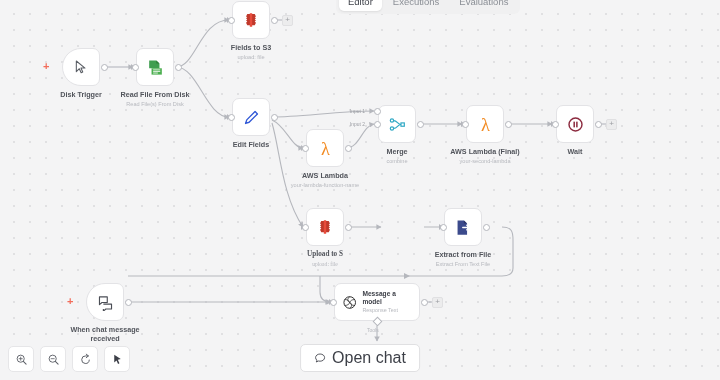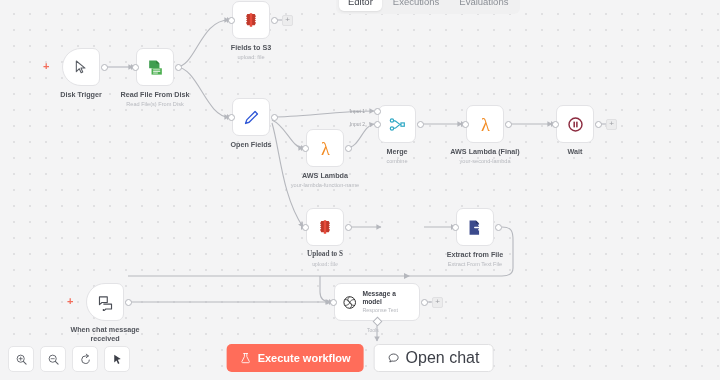--- a/index.html
+++ b/index.html
@@ -209,21 +209,21 @@
 
   <div class="node" style="left:232px;top:98px;">
     <div class="nbox">
       <svg width="19" height="19" viewBox="0 0 24 24">
         <path d="M4.5 19.5 L6 15 L16.5 4.5 L19.5 7.5 L9 18 Z" fill="none" stroke="#2f57d6" stroke-width="1.7" stroke-linejoin="round"></path>
       </svg>
     </div>
     <div class="arrowin" style="left:-5px;top:16px;"></div>
     <div class="port" style="left:-4.5px;top:15.5px;"></div>
     <div class="port" style="left:39px;top:15.5px;"></div>
-    <div class="nlabel">Open Fields</div>
+    <div class="nlabel">Edit Fields</div>
   </div>
 
   <div class="node" style="left:306px;top:129px;">
     <div class="nbox">
       <svg width="21" height="21" viewBox="0 0 24 24">
         <text x="12" y="19" font-family="'Liberation Serif', serif" font-size="21" fill="#f28b23" text-anchor="middle">λ</text>
       </svg>
     </div>
     <div class="arrowin" style="left:-5px;top:16px;"></div>
     <div class="port" style="left:-4.5px;top:15.5px;"></div>
@@ -287,21 +287,21 @@
       </svg>
     </div>
     <div class="arrowin" style="left:-5px;top:16px;"></div>
     <div class="port" style="left:-4.5px;top:15.5px;"></div>
     <div class="port" style="left:39px;top:15.5px;"></div>
     <div class="nlabel">Upload to S</div>
     <div class="nsub" style="top:53px;">upload: file</div>
   </div>
 
 
-  <div class="node" style="left:456px;top:208px;">
+  <div class="node" style="left:444px;top:208px;">
     <div class="nbox">
       <svg width="19" height="19" viewBox="0 0 24 24">
         <path d="M4.5 3 h8 l4 4 v14 h-12 z" fill="#3b4a8c"></path>
         <path d="M12.5 3 v4 h4 z" fill="#2a3566"></path>
         <path d="M11 12 h8 M16 9 l3.2 3 -3.2 3" stroke="#ffffff" stroke-width="1.6" fill="none" stroke-linecap="round" stroke-linejoin="round"></path>
       </svg>
     </div>
     <div class="arrowin" style="left:-5px;top:16px;"></div>
     <div class="port" style="left:-4.5px;top:15.5px;"></div>
     <div class="port" style="left:39px;top:15.5px;"></div>
@@ -364,27 +364,20 @@
       </svg>
     </div>
     <div class="zbtn">
       <svg width="13" height="13" viewBox="0 0 24 24">
         <path d="M6 3 L18 11 L12.6 12.6 L15.6 19 L13 20.2 L10.2 13.8 L6 17.6 Z" fill="#3c3f47"></path>
       </svg>
     </div>
   </div>
 
   <div class="actionbar">
-    <div class="btn-exec">
-      <svg width="12" height="12" viewBox="0 0 24 24">
-        <path d="M9.6 3 v6.2 L4.6 19 a1.6 1.6 0 0 0 1.4 2.4 h12 a1.6 1.6 0 0 0 1.4 -2.4 l-5 -9.8 V3" fill="none" stroke="#ffffff" stroke-width="1.7" stroke-linejoin="round" stroke-linecap="round"></path>
-        <path d="M8 3 h8" stroke="#ffffff" stroke-width="1.7" stroke-linecap="round"></path>
-      </svg>
-      <span>Execute workflow</span>
-    </div>
     <div class="btn-chat">
       <svg width="12" height="12" viewBox="0 0 24 24">
         <path d="M12 4 C17.2 4 21 7.2 21 11.2 C21 15.2 17.2 18.4 12 18.4 C10.8 18.4 9.7 18.3 8.7 18 L4.4 20 L5.6 16.4 C3.9 15 3 13.2 3 11.2 C3 7.2 6.8 4 12 4 Z" fill="none" stroke="#3c3f47" stroke-width="1.7" stroke-linejoin="round"></path>
       </svg>
       <span>Open chat</span>
     </div>
   </div>
 
 </div>
 

